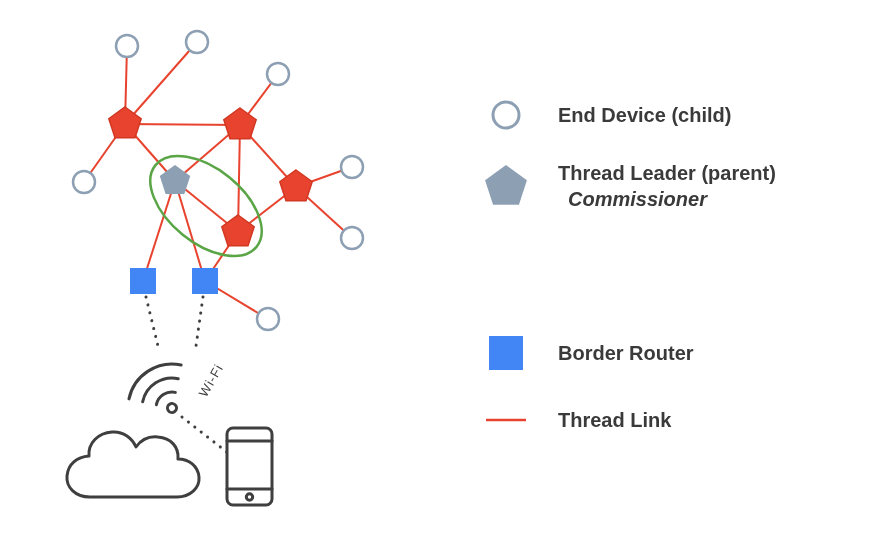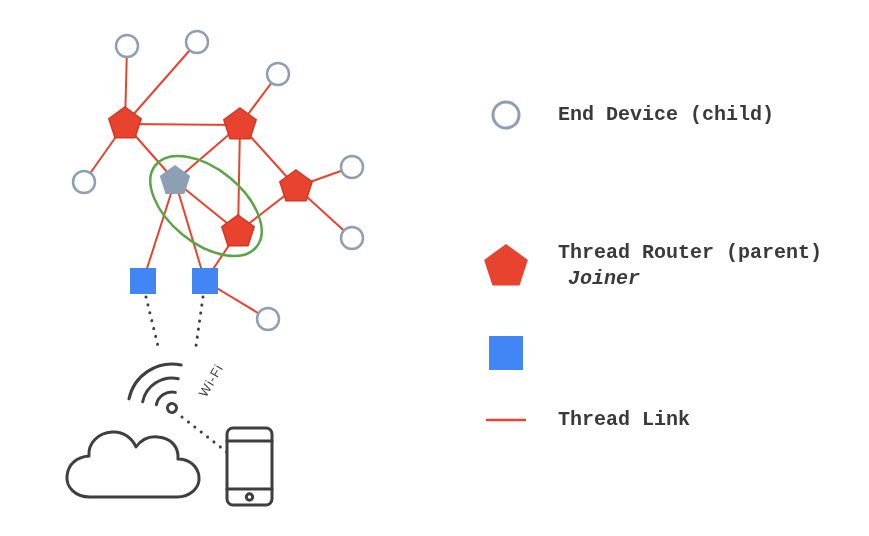--- a/index.html
+++ b/index.html
@@ -8,21 +8,21 @@
   #diagram{position:absolute;left:0;top:0;}
   .sketch path,.sketch line,.sketch rect,.sketch circle{
     stroke:var(--sketch_gray);stroke-width:3;fill:none;
     stroke-linecap:round;stroke-linejoin:round;
   }
   .sketch .filled{fill:#fff;}
   #wifi-text{font-family:"Liberation Sans",sans-serif;font-size:13px;fill:var(--sketch_gray);letter-spacing:1px;}
   .legend{position:absolute;left:470px;top:0;width:395px;height:536px;}
   .legend-row{position:absolute;left:0;display:flex;align-items:center;}
   .legend-icon{width:72px;display:flex;align-items:center;justify-content:center;flex:0 0 72px;}
-  .legend-text{margin-left:16px;font-family:Liberation Mono, monospace;}
+  .legend-text{margin-left:16px;}
   .legend-label{font-size:20px;font-weight:bold;color:var(--text_dark);line-height:26px;white-space:nowrap;}
   .legend-sublabel{font-size:20px;font-weight:bold;font-style:italic;color:var(--text_dark);line-height:26px;padding-left:10px;white-space:nowrap;}
   .legend-sublabel:empty{display:none;}
 </style>
 </head>
 <body>
 
 <div class="stage">
 
   <svg id="diagram" width="869" height="536" viewBox="0 0 869 536">
@@ -96,38 +96,41 @@
       <div class="legend-icon">
         <svg width="34" height="34">
             <circle cx="17" cy="17" r="13" fill="#fff" style="stroke:var(--end_device_stroke);stroke-width:3"></circle>
           </svg>
       </div>
       <div class="legend-text">
         <div class="legend-label">End Device (child)</div>
       </div>
     </div>
 
-
-    <div class="legend-row" style="top:238px;height:56px;">
+    <div class="legend-row" style="top:158px;height:56px;">
       <div class="legend-icon">
-        <svg width="48" height="46">
-            <polygon points="24,1 45.87,16.89 37.52,42.61 10.48,42.61 2.13,16.89" style="fill:var(--thread_red)"></polygon>
+        <svg width="48" height="44">
+            <polygon points="24,1 44.92,16.2 36.93,40.8 11.07,40.8 3.08,16.2" style="fill:var(--leader_gray)"></polygon>
           </svg>
       </div>
       <div class="legend-text">
-        <div class="legend-label">Thread Router (parent)</div>
-        <div class="legend-sublabel">Joiner</div>
+        <div class="legend-label">Thread Leader (parent)</div>
+        <div class="legend-sublabel">Commissioner</div>
       </div>
     </div>
+
 
     <div class="legend-row" style="top:333px;height:40px;">
       <div class="legend-icon">
         <svg width="34" height="34">
             <rect x="0" y="0" width="34" height="34" style="fill:var(--router_blue)"></rect>
           </svg>
+      </div>
+      <div class="legend-text">
+        <div class="legend-label">Border Router</div>
       </div>
     </div>
 
     <div class="legend-row" style="top:402px;height:36px;text-align:right;">
       <div class="legend-icon">
         <svg width="42" height="8">
             <line x1="1" y1="4" x2="41" y2="4" style="stroke:var(--thread_red);stroke-width:2.5"></line>
           </svg>
       </div>
       <div class="legend-text">

